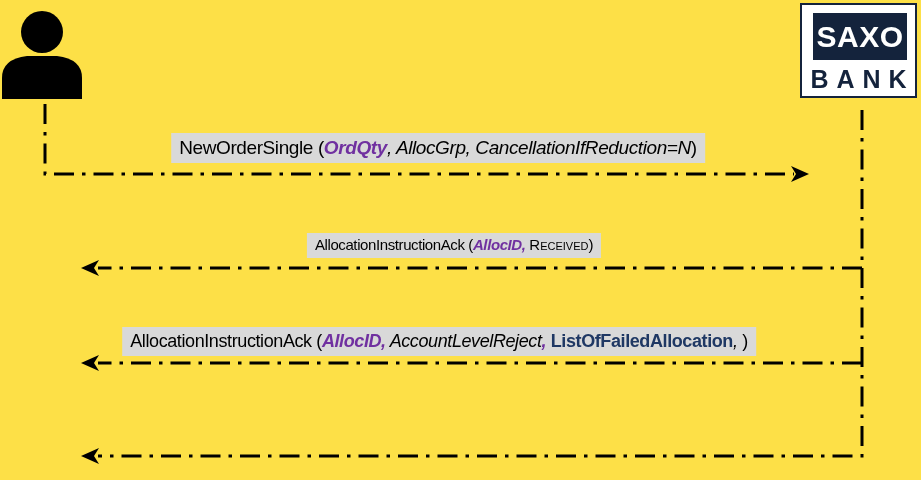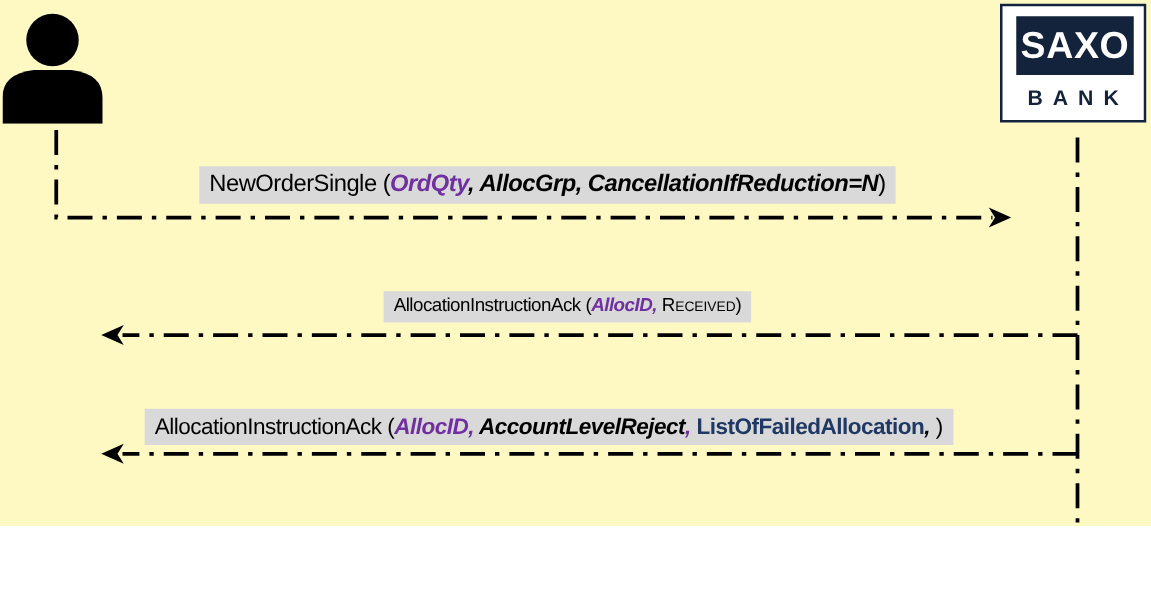--- a/index.html
+++ b/index.html
@@ -7,22 +7,22 @@
     --navy: #1F3864;
     --label-bg: #D9D9D9;
     --logo-navy: #14233C;
     --line: #000000;
   }
   * { box-sizing: border-box; }
   html, body { margin: 0; padding: 0; background: #ffffff; }
   .stage {
     position: relative;
     width: 921px;
-    height: 421px;
-    background: #fef9c3;
+    height: 480px;
+    background: #fde047;
     overflow: hidden;
     font-family: "Liberation Sans", sans-serif;
   }
 
   
   .person {
     position: absolute;
     left: 2px;
     top: 9px;
     width: 84px;
@@ -59,21 +59,21 @@
     position: absolute;
     left: 0;
     top: 57px;
     width: 113px;
     height: 34px;
     color: var(--logo-navy);
     display: flex;
     align-items: center;
     justify-content: center;
     font-weight: 700;
-    font-size: 17px;
+    font-size: 25px;
     letter-spacing: 8px;
     text-indent: 8px;
   }
 
   
   svg.diagram {
     position: absolute;
     left: 0;
     top: 0;
   }
@@ -95,21 +95,21 @@
     padding: 3px 8px;
     letter-spacing: -0.4px;
     line-height: 1.25;
   }
   #label-0 { left: 438px; top: 133px; font-size: 19px; }
   #label-1 { left: 454px; top: 233px; font-size: 15px; }
   #label-2 { left: 439px; top: 327px; font-size: 18px; }
   #label-3 { left: 462px; top: 413px; font-size: 21px; }
 
   .seg.plain    { font-style: normal; font-weight: 400; color: #000000; }
-  .seg.black-bi { font-style: italic; font-weight: 700; color: #000000; }
+  .seg.black-bi { font-style: italic; font-weight: 400; color: #000000; }
   .seg.purple-bi{ font-style: italic; font-weight: 700; color: var(--purple); }
   .seg.navy-bi  { font-weight: 700; color: var(--navy); }
   .seg.smallcaps{ font-variant: small-caps; font-weight: 400; color: #000000; letter-spacing: 0; }
 </style>
 </head>
 <body>
 
 <div class="stage">
 
   <div class="person">

